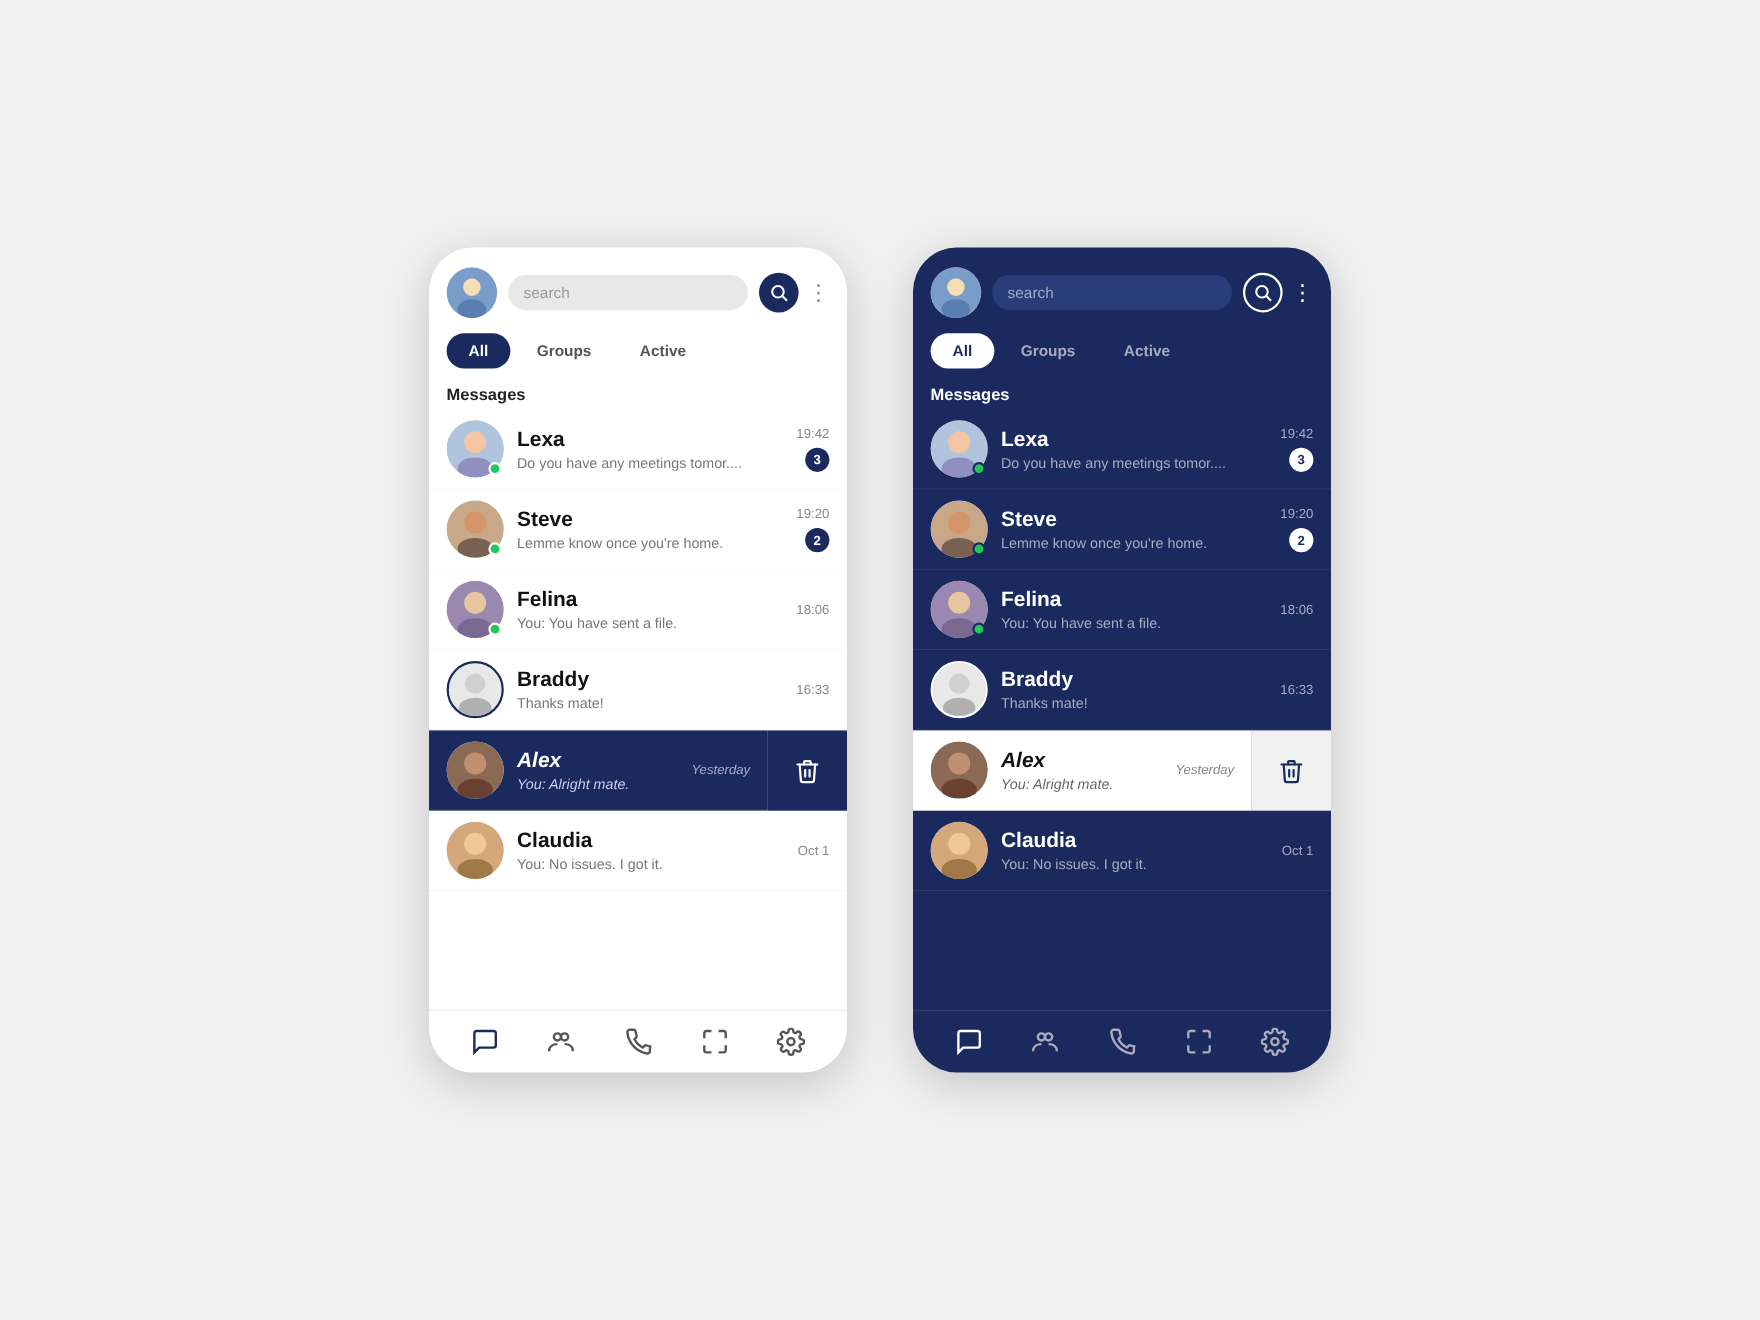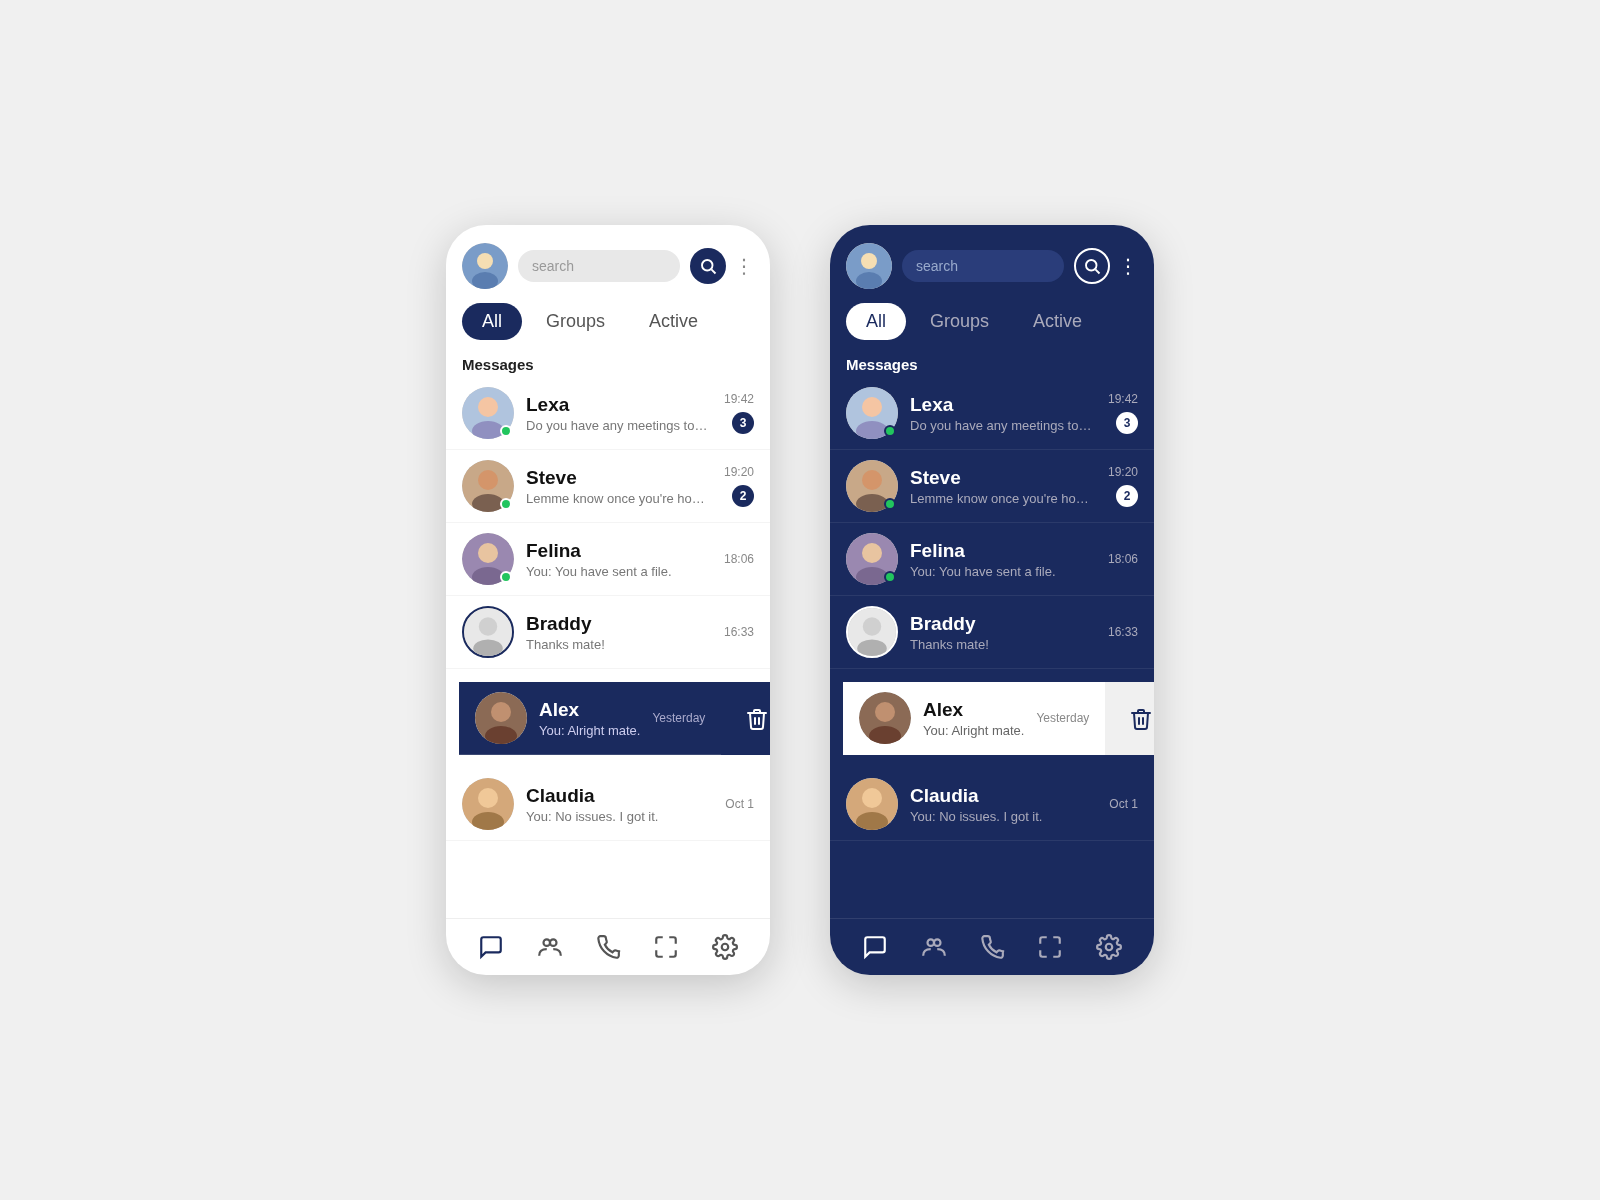--- a/index.html
+++ b/index.html
@@ -13,21 +13,21 @@
     }
     .page-wrapper {
       display: flex;
       gap: 60px;
       align-items: center;
       padding: 60px;
     }
 
     
     .phone {
-      width: 324px;
+      width: 380px;
       min-height: 750px;
       border-radius: 40px;
       box-shadow: 0 10px 40px rgba(0,0,0,0.18);
       overflow: hidden;
       position: relative;
       display: flex;
       flex-direction: column;
     }
     .phone.light { background: #ffffff; }
     .phone.dark  { background: #1a2a5e; }
@@ -83,22 +83,22 @@
     
     .tabs {
       display: flex;
       align-items: center;
       padding: 4px 16px 10px;
       gap: 4px;
     }
     .tab {
       padding: 8px 20px;
       border-radius: 20px;
-      font-size: 18px;
-      font-weight: 400;
+      font-size: 14px;
+      font-weight: 700;
       cursor: pointer;
     }
     .tab.active-tab {
       background: #1a2a5e;
       color: #fff;
     }
     .phone.dark .tab.active-tab {
       background: #fff;
       color: #1a2a5e;
     }
@@ -213,21 +213,22 @@
       width: 72px;
       cursor: pointer;
       flex-shrink: 0;
     }
     .phone.dark .delete-btn { background: #f0f0f0; color: #1a2a5e; }
     .delete-btn svg { width: 24px; height: 24px; }
 
     .swipe-row {
       display: flex;
       align-items: stretch;
-      margin: 13px;
+      margin: 0;
+      font-style: italic;
     }
     .swipe-row .message-item {
       flex: 1;
     }
 
     
     .bottom-nav {
       display: flex;
       justify-content: space-around;
       align-items: center;

